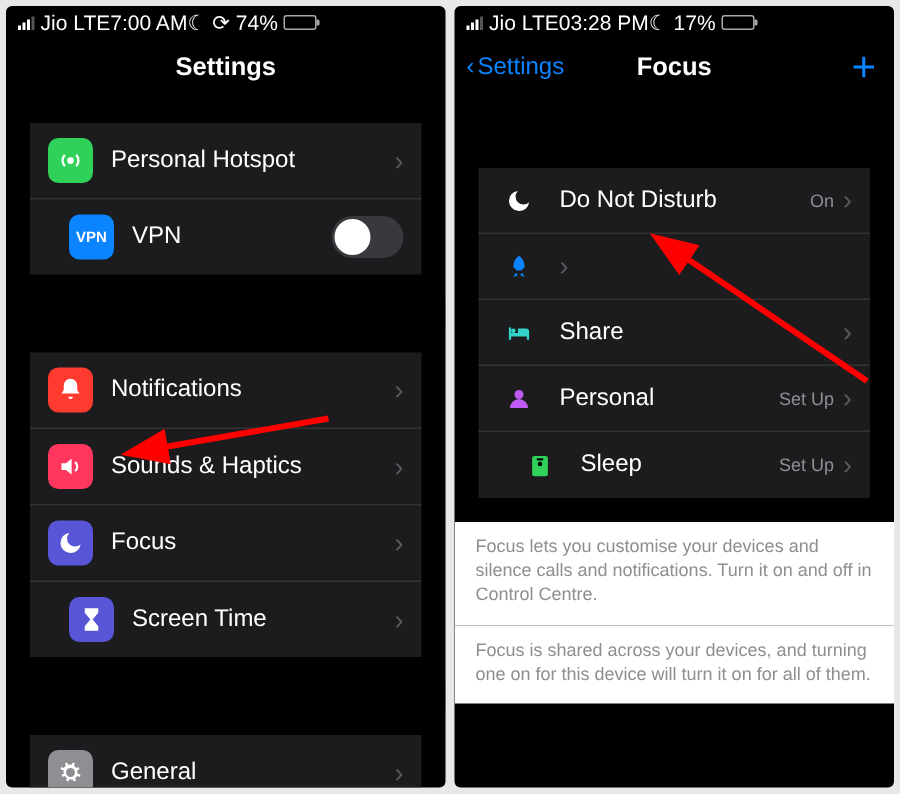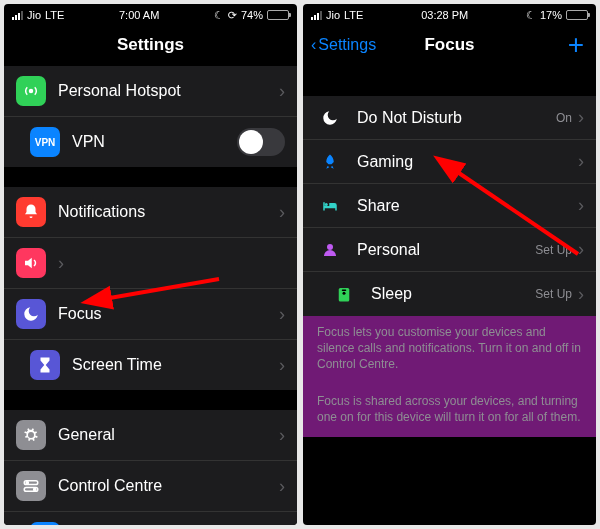--- a/index.html
+++ b/index.html
@@ -1,43 +1,43 @@
 <!DOCTYPE html>
 <html><head>
 <meta charset="utf-8">
 <style>
   * { box-sizing: border-box; margin: 0; padding: 0; font-family: -apple-system, "Helvetica Neue", Arial, sans-serif; }
   body { background: #e8e8e8; width: 600px; height: 529px; display: flex; gap: 6px; padding: 4px; }
   .phone { background: #000; flex: 1; border-radius: 4px; overflow: hidden; display: flex; flex-direction: column; position: relative; color: #fff; }
-  .status-bar { display: flex; align-items: center; justify-content: space-between; padding: 4px 8px 2px 8px; font-size: 11px; font-weight: 500; height: 20px; }
+  .status-bar { display: flex; align-items: center; justify-content: flex-start; padding: 4px 8px 2px 8px; font-size: 14px; font-weight: 500; height: 20px; }
   .sb-left, .sb-right { display: flex; align-items: center; gap: 4px; }
   .bars { display: inline-flex; align-items: flex-end; gap: 1px; }
   .bars i { width: 2px; background: #fff; display: block; }
   .bars i:nth-child(1){height:3px} .bars i:nth-child(2){height:5px} .bars i:nth-child(3){height:7px} .bars i:nth-child(4){height:9px;background:#555}
   .battery { width: 22px; height: 10px; border: 1px solid #aaa; border-radius: 2px; position: relative; display: inline-block; }
   .battery::after { content:""; position:absolute; right:-3px; top:2px; width:2px; height:4px; background:#aaa; border-radius:0 1px 1px 0; }
   .battery .fill { height: 100%; background: #fff; border-radius:1px; }
   .battery.low .fill { background:#ff3b30; }
   .nav-bar { display:flex; align-items:center; justify-content:center; position:relative; height:42px; }
   .nav-title { font-size: 17px; font-weight: 700; color:#fff; }
   .nav-back { position:absolute; left:8px; display:flex; align-items:center; color:#0a84ff; font-size:16px; gap:2px; }
   .nav-add { position:absolute; right:12px; color:#0a84ff; font-size:28px; font-weight:300; line-height:1; }
   .scroll { flex:1; overflow:hidden; }
-  .group { background:#1c1c1e; margin:0; }
+  .group { background:#1c1c1e; margin:16px; }
   .section-gap { height: 20px; background:#000; }
   .row { display:flex; align-items:center; padding:10px 12px; border-bottom: 0.5px solid #333; min-height:44px; }
   .row:last-child { border-bottom:none;padding-left:26px; }
   .icon-box { width:30px; height:30px; border-radius:7px; display:flex; align-items:center; justify-content:center; margin-right:12px; flex-shrink:0; }
   .flat-icon { width:30px; display:flex; align-items:center; justify-content:center; margin-right:12px; flex-shrink:0; font-size:18px; }
   .label { flex:1; font-size:16px; color:#fff; }
   .detail { color:#8e8e93; font-size:12px; margin-right:6px; }
   .chev { color:#5a5a5e; font-size:18px; font-weight:300; }
   .toggle { width:48px; height:28px; border-radius:14px; background:#39393d; position:relative; }
   .toggle .knob { width:24px; height:24px; background:#fff; border-radius:50%; position:absolute; top:2px; left:2px; }
-  .footer-text { color:#8e8e93; font-size:12px; padding:8px 14px 12px 14px; line-height:1.35; background:#701a75; }
+  .footer-text { color:#8e8e93; font-size:12px; padding:8px 14px 12px 14px; line-height:1.35; background:#ffffff; }
   .arrow { position:absolute; pointer-events:none; }
   .bg-green{background:#30d158}.bg-blue{background:#0a84ff}.bg-red{background:#ff3b30}
   .bg-red2{background:#ff375f}.bg-indigo{background:#5856d6}.bg-grey{background:#8e8e93}
   svg.ic { width:18px; height:18px; }
 </style>
 </head>
 <body>
 
 <div class="phone">
   <div class="status-bar">
@@ -95,20 +95,21 @@
           <span class="label">Notifications</span>
           <span class="chev">›</span>
         </div>
         <div class="row">
           <div class="icon-box bg-red2">
             <svg class="ic" viewBox="0 0 24 24" fill="#fff">
               <path d="M4 9v6h4l5 4V5L8 9H4z"></path>
               <path d="M16 8a5 5 0 0 1 0 8" fill="none" stroke="#fff" stroke-width="2"></path>
             </svg>
           </div>
+          <span class="label">Sounds &amp; Haptics</span>
           <span class="chev">›</span>
         </div>
         <div class="row">
           <div class="icon-box bg-indigo">
             <svg class="ic" viewBox="0 0 24 24" fill="#fff">
               <path d="M21 13A9 9 0 1 1 11 3a7 7 0 0 0 10 10z"></path>
             </svg>
           </div>
           <span class="label">Focus</span>
           <span class="chev">›</span>
@@ -201,21 +202,20 @@
           <span class="label">Do Not Disturb</span>
           <span class="detail">On</span>
           <span class="chev">›</span>
         </div>
         <div class="row">
           <div class="flat-icon" style="color: rgb(10, 132, 255);">
             <svg class="ic" viewBox="0 0 24 24">
               <path d="M12 2c3 2 5 6 5 10l-3 3h-4l-3-3c0-4 2-8 5-10zM9 17l-2 4 4-2M15 17l2 4-4-2" fill="currentColor"></path>
             </svg>
           </div>
-          <span class="label">Gaming</span>
           <span class="chev">›</span>
         </div>
         <div class="row">
           <div class="flat-icon" style="color: rgb(50, 210, 200);">
             <svg class="ic" viewBox="0 0 24 24" fill="currentColor">
               <path d="M3 7v11h2v-3h14v3h2V11a3 3 0 0 0-3-3h-7v4H5V7H3z"></path>
               <circle cx="7" cy="10" r="2"></circle>
             </svg>
           </div>
           <span class="label">Share</span>

